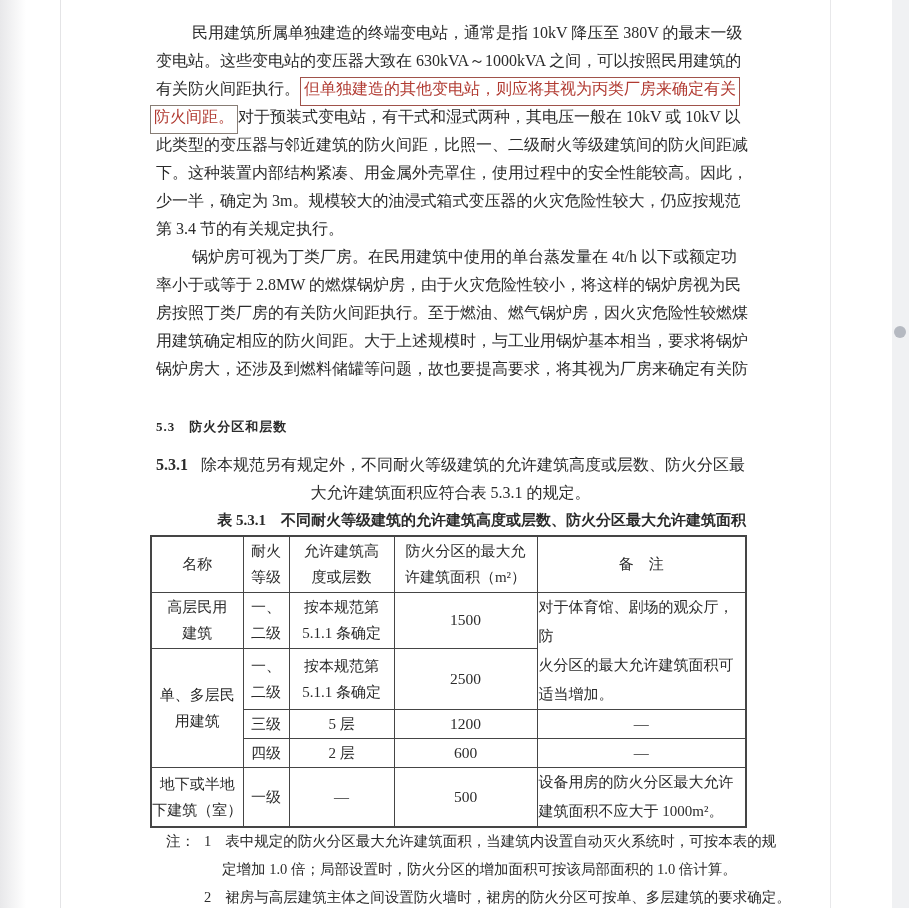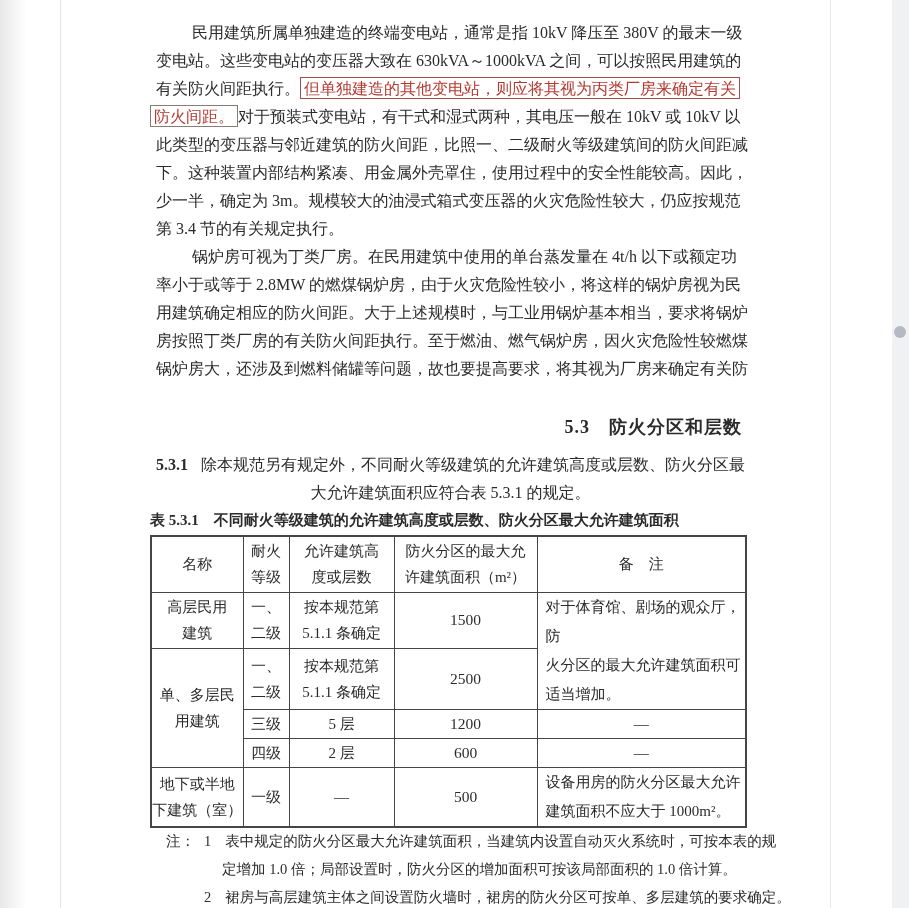--- a/index.html
+++ b/index.html
@@ -16,39 +16,39 @@
   .edge-line-right{position:absolute;left:830px;top:0;bottom:0;width:1px;background:#e8e8ea;}
   .scroll-track{position:absolute;left:892px;top:0;bottom:0;width:17px;background:#f0f1f3;}
   .scroll-thumb{position:absolute;left:894px;top:326px;width:12px;height:12px;border-radius:50%;background:#b5b9c1;}
 
   
   .para{position:absolute;left:156px;}
   .bl{height:28px;line-height:28px;font-size:16px;white-space:nowrap;}
   .indent{text-indent:36px;}
   .hl{color:var(--highlight-text,#b13a31);
       border:1px solid var(--highlight-border,#a0524a);
-      padding:2px 3px 1px 3px;}
+      padding:2px 3px 8px 3px;}
   .hl2{border-color:#877d75;margin-left:-6px;}
 
   .sec-heading{position:absolute;left:156px;top:412px;width:586px;height:30px;line-height:30px;
-    text-align:right;font-weight:bold;font-size:18px;letter-spacing:1px;}
+    text-align:left;font-weight:bold;font-size:13px;letter-spacing:1px;}
   .clause{position:absolute;left:156px;top:451px;text-align:center;}
   .clause .num{font-weight:bold;margin-right:13px;}
 
   .tbl-caption{position:absolute;left:150px;top:506px;width:596px;height:28px;line-height:28px;
-    text-align:left;font-weight:bold;font-size:15px;white-space:nowrap;}
+    text-align:right;font-weight:bold;font-size:15px;white-space:nowrap;}
 
   table.t531{position:absolute;left:150px;top:535px;border-collapse:collapse;table-layout:fixed;
     font-size:15px;border:2px solid var(--table-border,#454545);}
   table.t531 th,table.t531 td{
     border:1.5px solid var(--table-border,#454545);
     text-align:center;vertical-align:middle;
     white-space:pre-line;line-height:26px;font-weight:normal;padding:0;}
   table.t531 td.num{font-size:15.5px;}
-  table.t531 .remark{text-align:left;padding-left:8px;line-height:29px;font-family:Liberation Serif, serif;}
+  table.t531 .remark{text-align:left;padding-left:1px;line-height:29px;font-family:Liberation Serif, serif;}
   tr.h56{height:56px;margin-left:36px;} tr.h58{height:58px;} tr.h29{height:29px;margin-left:36px;} tr.h59{height:59px;}
 
   .note-line{position:absolute;height:28px;line-height:28px;font-size:14.5px;white-space:nowrap;}
   .nlabel{margin-right:9px;}
   .nnum{margin-right:14px;}
 </style>
 </head>
 <body>
 
 <div class="left-shadow"></div>
@@ -64,22 +64,22 @@
   <div class="bl"><span class="hl hl2">防火间距。</span><span>对于预装式变电站，有干式和湿式两种，其电压一般在 10kV 或 10kV 以</span></div>
   <div class="bl">此类型的变压器与邻近建筑的防火间距，比照一、二级耐火等级建筑间的防火间距减</div>
   <div class="bl">下。这种装置内部结构紧凑、用金属外壳罩住，使用过程中的安全性能较高。因此，</div>
   <div class="bl">少一半，确定为 3m。规模较大的油浸式箱式变压器的火灾危险性较大，仍应按规范</div>
   <div class="bl">第 3.4 节的有关规定执行。</div>
 </div>
 
 <div class="para" style="top:243px">
   <div class="bl indent">锅炉房可视为丁类厂房。在民用建筑中使用的单台蒸发量在 4t/h 以下或额定功</div>
   <div class="bl">率小于或等于 2.8MW 的燃煤锅炉房，由于火灾危险性较小，将这样的锅炉房视为民</div>
+  <div class="bl">房按照丁类厂房的有关防火间距执行。至于燃油、燃气锅炉房，因火灾危险性较燃煤</div>
   <div class="bl">用建筑确定相应的防火间距。大于上述规模时，与工业用锅炉基本相当，要求将锅炉</div>
-  <div class="bl">房按照丁类厂房的有关防火间距执行。至于燃油、燃气锅炉房，因火灾危险性较燃煤</div>
   <div class="bl">锅炉房大，还涉及到燃料储罐等问题，故也要提高要求，将其视为厂房来确定有关防</div>
 </div>
 
 <div class="sec-heading">5.3　防火分区和层数</div>
 
 <div class="clause">
   <div class="bl"><span class="num">5.3.1</span><span>除本规范另有规定外，不同耐火等级建筑的允许建筑高度或层数、防火分区最</span></div>
   <div class="bl">大允许建筑面积应符合表 5.3.1 的规定。</div>
 </div>
 

